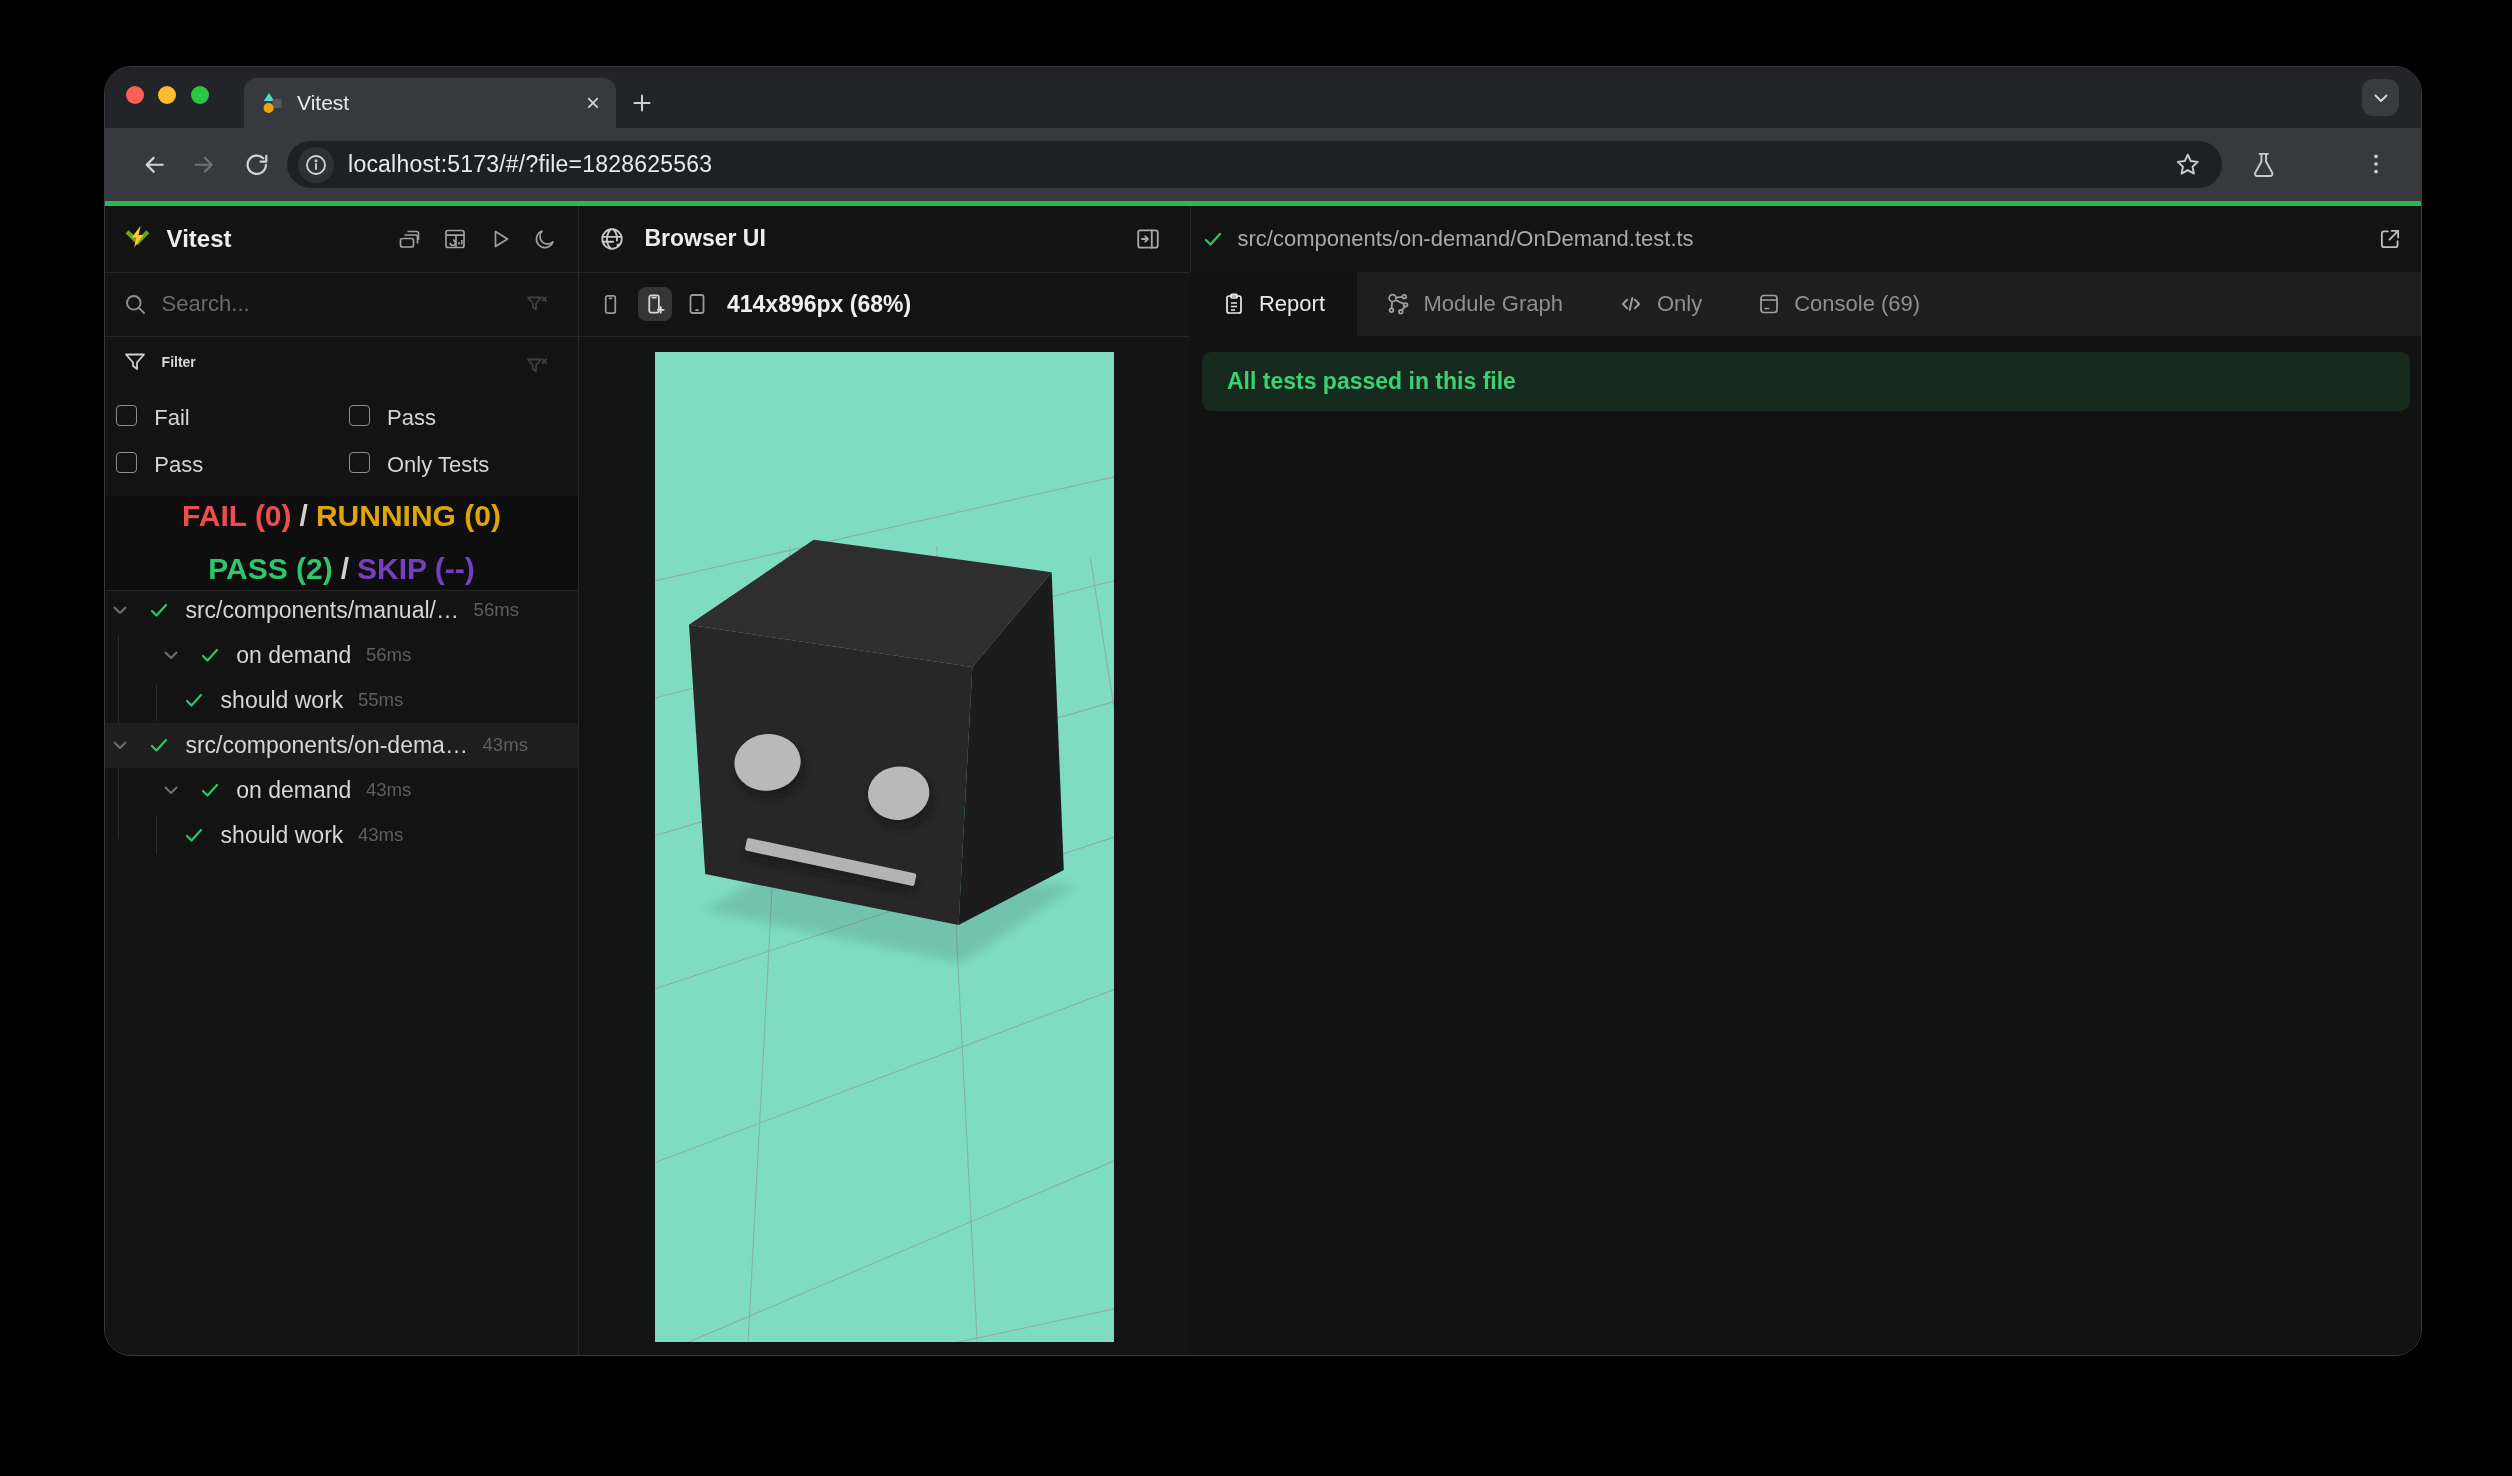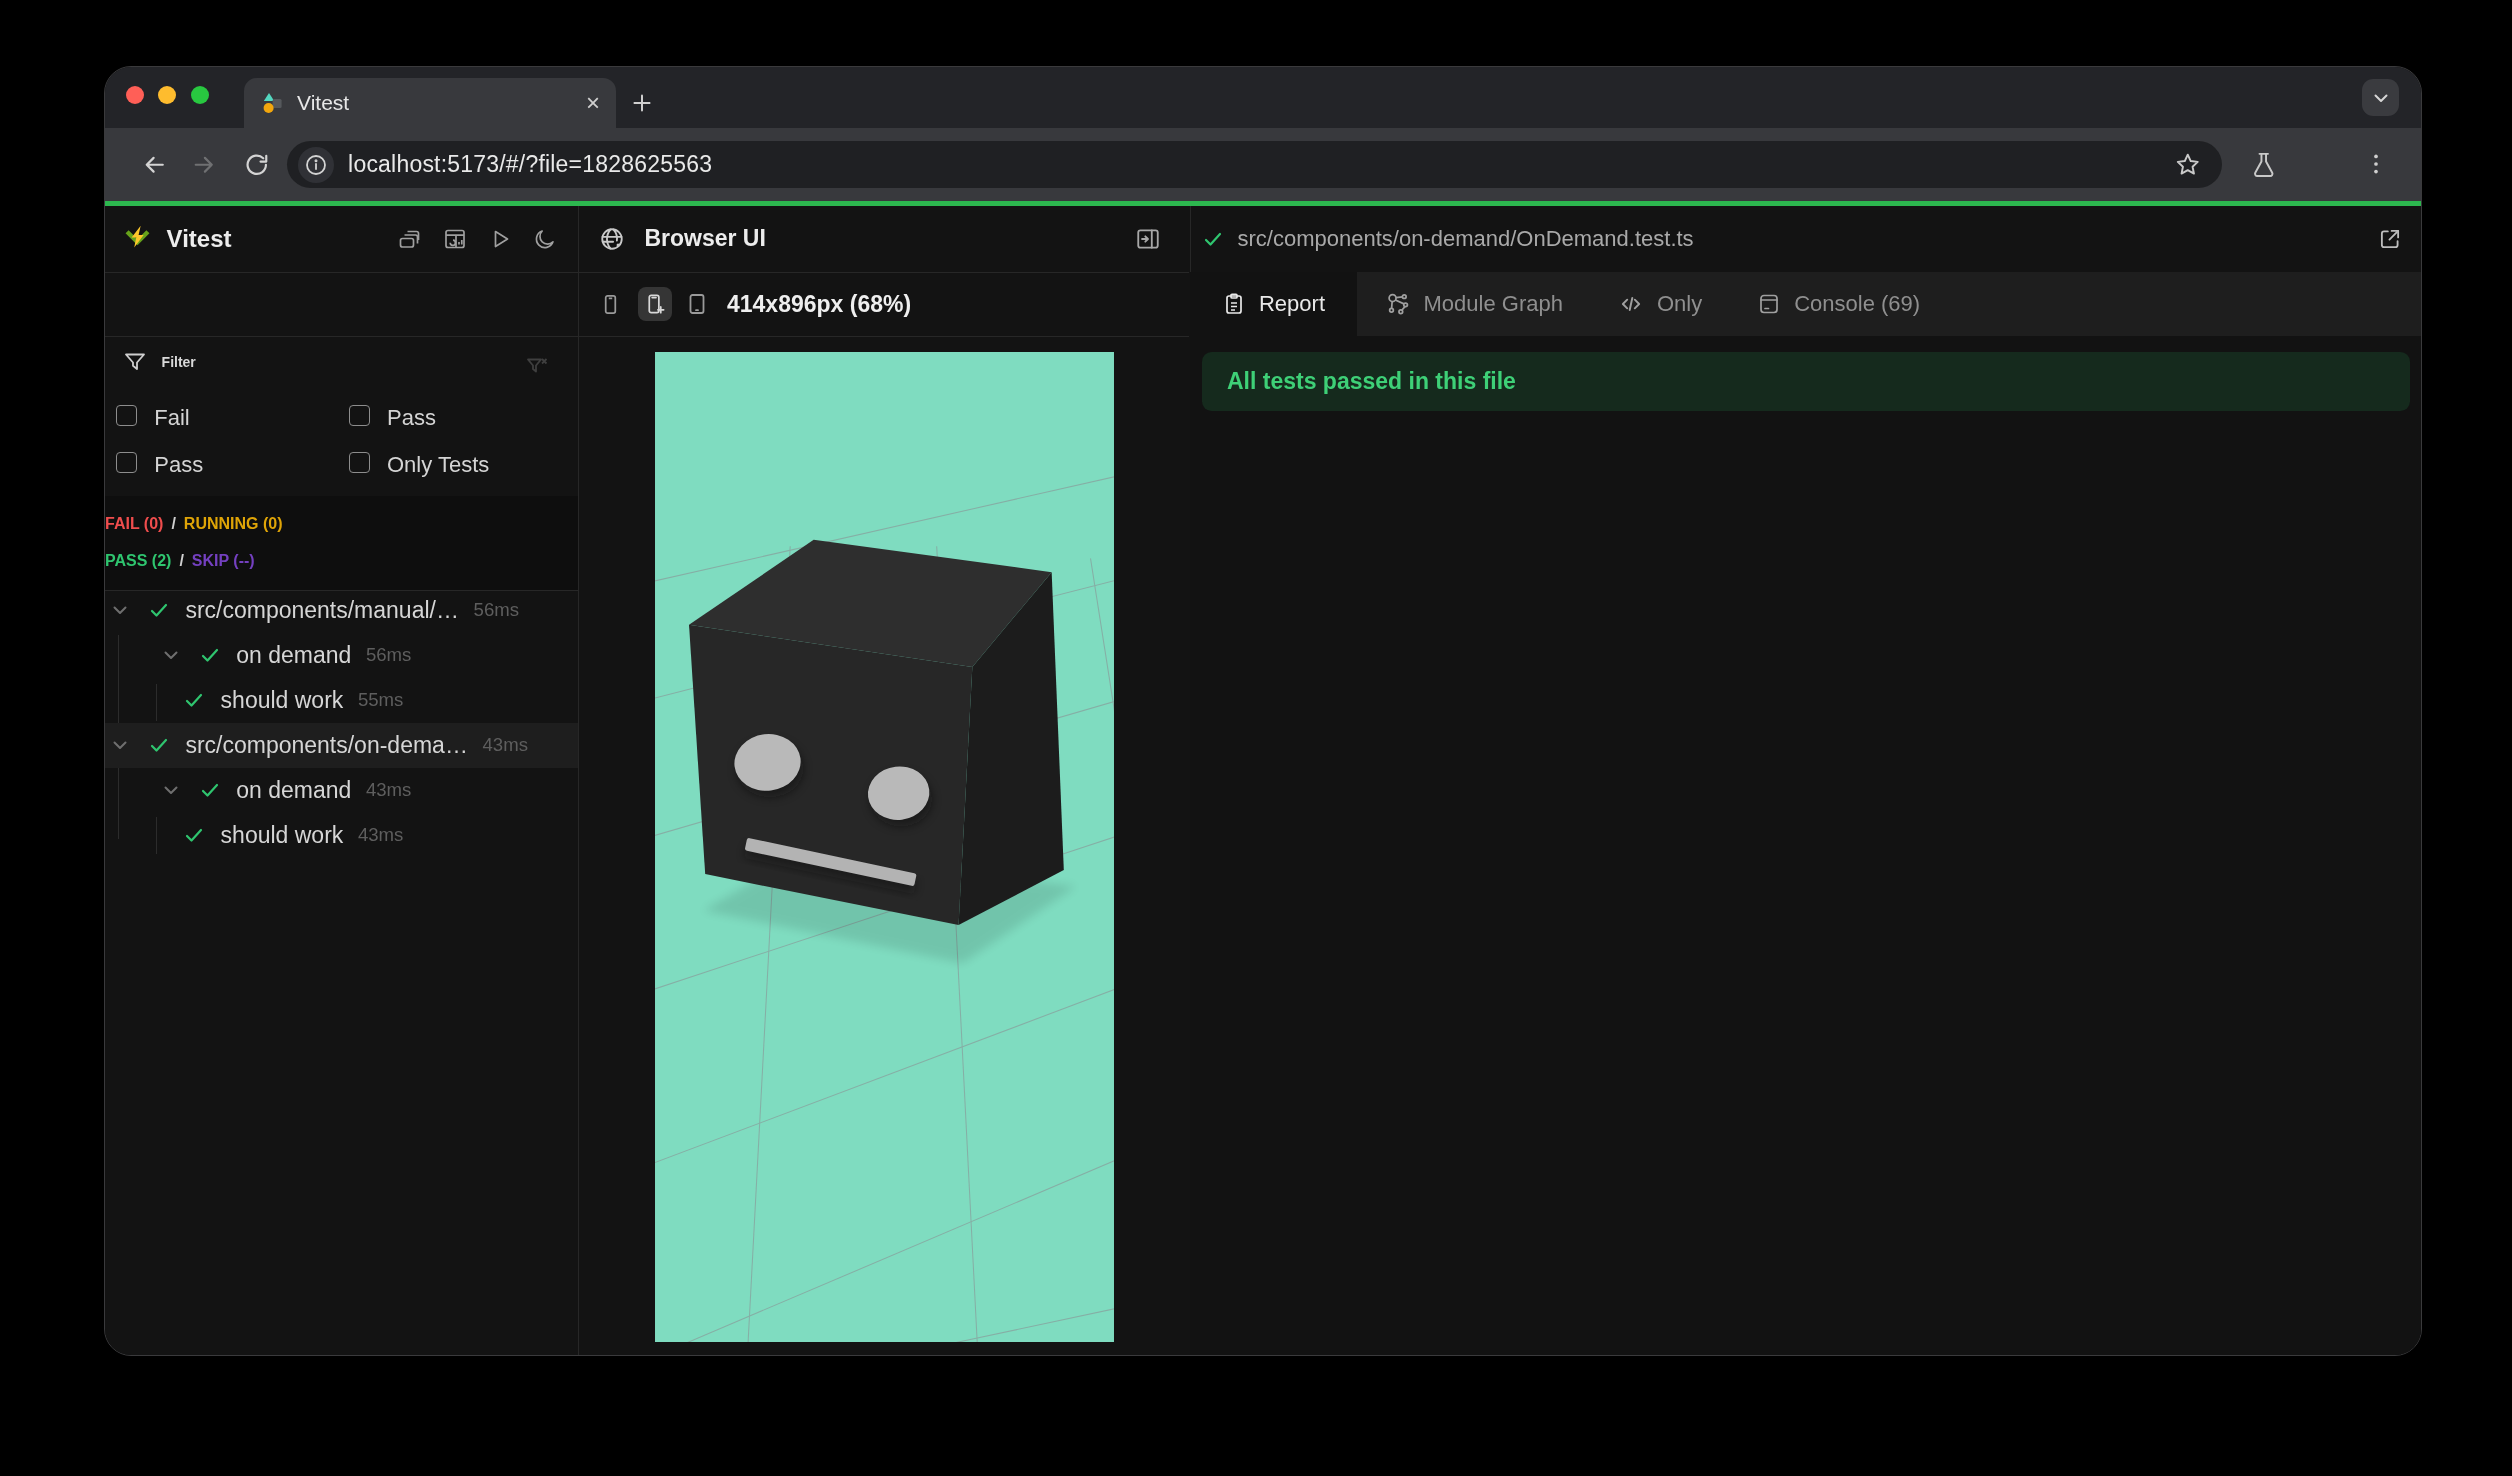--- a/index.html
+++ b/index.html
@@ -46,22 +46,22 @@
   #side-actions { position:absolute; right:21px; display:flex; gap:21px; color:#9a9a9a; }
   #search-row { position:absolute; left:0; right:0; top:66px; height:65px; display:flex; align-items:center; }
   #search-placeholder { color:#6b6b6b; font-size:22px; margin-left:14.6px; }
   .dim-funnel { position:absolute; right:29px; color:#3f3f3f; }
   #filter-box { position:absolute; left:0; right:0; top:130px; height:159px; }
   #filter-title-row { position:absolute; left:18px; top:14.6px; display:flex; align-items:center; gap:14.6px;
                       color:#d9d9d9; font-size:14px; font-weight:700; }
   .opt { position:absolute; display:flex; align-items:flex-start; gap:17px; color:#d4d4d4; font-size:22px; }
   .cbx { width:21px; height:21px; border:1.6px solid #8d8d8d; border-radius:4px; background:transparent; }
   #status-box { position:absolute; left:0; right:0; top:290px; height:94px; background:#0e0e0e;
-                display:flex; flex-direction:column; justify-content:center; gap:19px;
-                font-size:16px; font-weight:700; }
+                display:flex; flex-direction:column; align-items:center; justify-content:center; gap:19px;
+                font-size:30px; font-weight:700; }
   .sep { color:#d0d0d0; padding:0 8px; }
   #tree { position:absolute; left:0; right:0; top:382px; }
   .trow { position:relative; display:flex; align-items:center; height:45px; gap:14.6px; }
   .trow .tname { color:#d6d6d6; font-size:23px; white-space:nowrap; }
   .trow .tdur { color:#5e5e5e; font-size:18.6px; }
   .lvl0 { padding-left:3.2px; } .lvl1 { padding-left:26px;margin-left:28px; } .lvl2 { padding-left:77px; }
   .trow.selected { background:#1e1e1e; }
   .chev { color:#6f6f6f; } .chk { color:#2fc56f; }
   .guide { position:absolute; width:0.8px; background:#2c2c2c; }
 
@@ -212,20 +212,35 @@
           </span>
           <span class="icon">
             <svg width="24" height="24" viewBox="0 0 24 24" fill="none" stroke="currentColor" stroke-width="1.7" stroke-linejoin="round">
                 <path d="M20 14.8A8.5 8.5 0 1 1 9.2 4a7 7 0 0 0 10.8 10.8z"></path>
               </svg>
           </span>
         </span>
       </div>
       <div class="hdiv" style="top:66px"></div>
 
+      <div id="search-row">
+        <span class="icon" style="margin-left:18px;color:#8f8f8f">
+          <svg width="24" height="24" viewBox="0 0 24 24" fill="none" stroke="currentColor" stroke-width="1.9" stroke-linecap="round">
+              <circle cx="10.8" cy="10.8" r="6.8"></circle>
+              <path d="M15.8 15.8 21 21"></path>
+            </svg>
+        </span>
+        <span id="search-placeholder">Search...</span>
+        <span class="icon dim-funnel">
+          <svg width="24" height="24" viewBox="0 0 24 24" fill="none" stroke="currentColor" stroke-width="1.8" stroke-linejoin="round">
+              <path d="M3 5.5h13l-5 6v6l-3-2.5v-3.5z"></path>
+              <path d="M17 5l4.5 4.5M21.5 5 17 9.5"></path>
+            </svg>
+        </span>
+      </div>
       <div class="hdiv" style="top:130px"></div>
 
       <div id="filter-box">
         <div id="filter-title-row">
           <span class="icon" style="color:#cfcfcf">
             <svg width="24" height="24" viewBox="0 0 24 24" fill="none" stroke="currentColor" stroke-width="1.8" stroke-linejoin="round">
                 <path d="M3 4.5h18l-7 8v6.5l-4-3.3v-3.2z"></path>
               </svg>
           </span>
           <span>Filter</span>

